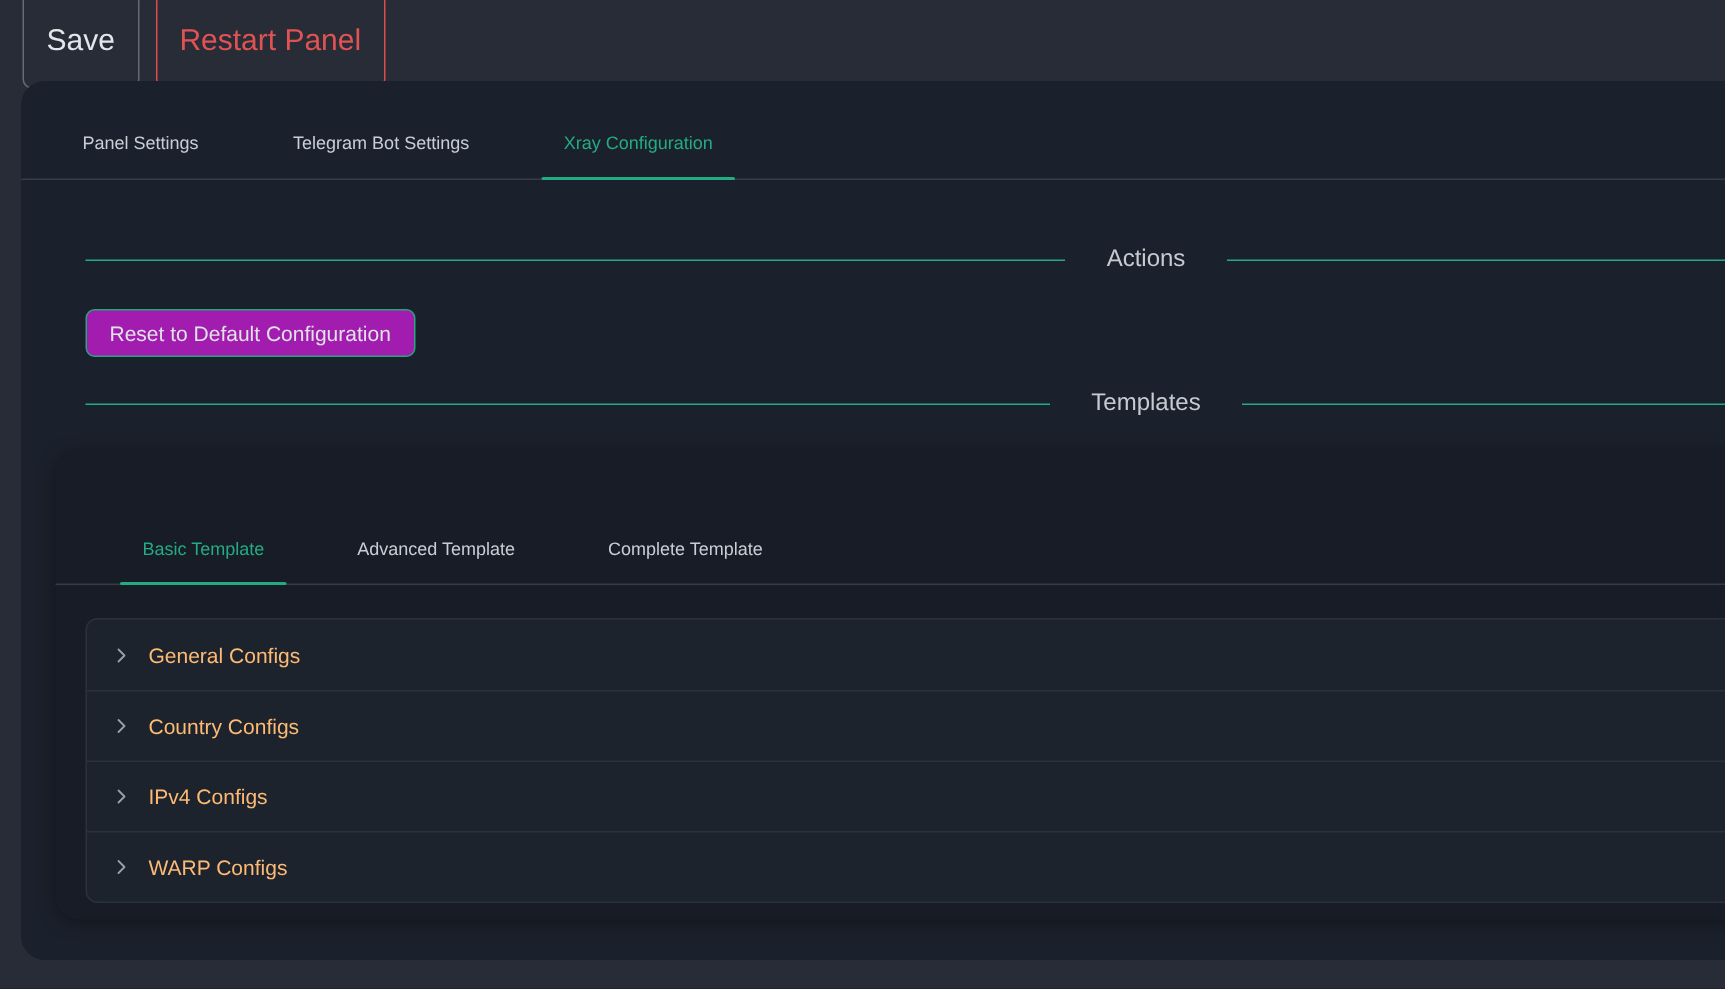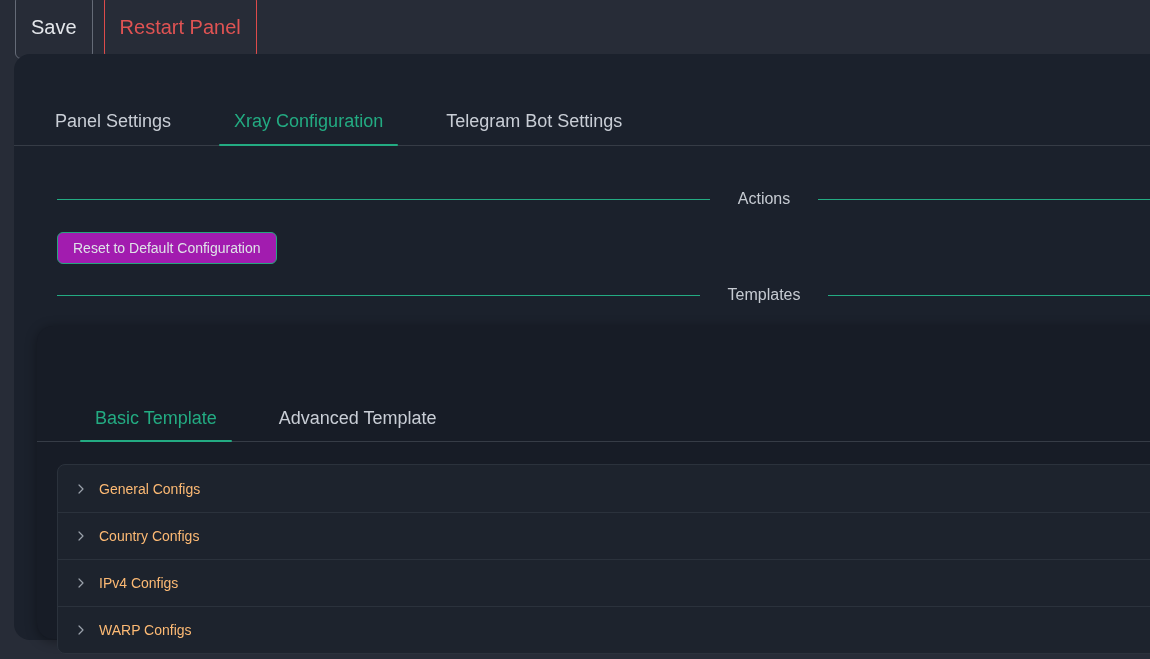--- a/index.html
+++ b/index.html
@@ -27,21 +27,21 @@
   .btn{font-size:20px;line-height:22px;padding:20px 15px;border-radius:6px;background:transparent;cursor:pointer;}
   .btn-save{border:1px solid #656b77;color:#e3e6ea;}
   .btn-restart{border:1px solid var(--danger);color:#e05353;text-align:right;}
   
   .main-card{
     position:absolute;left:14px;top:54px;width:1500px;height:586px;
     background:var(--card-bg);border-radius:16px;
   }
   
   .tabs{display:flex;gap:33px;padding:30px 0 0 26px;border-bottom:1px solid var(--line);}
-  .tab{position:relative;padding:0 15px 13px;font-size:18px;line-height:22px;color:var(--text);cursor:pointer;white-space:nowrap;margin-top:26px;}
+  .tab{position:relative;padding:0 15px 13px;font-size:12px;line-height:22px;color:var(--text);cursor:pointer;white-space:nowrap;}
   .tab.active{color:var(--accent);}
   .tab.active::after{content:"";position:absolute;left:0;right:0;bottom:-1px;height:2px;background:var(--accent);border-radius:1px;}
   
   .divider{display:flex;align-items:center;margin:43px 43px 0;font-size:16px;line-height:20px;color:var(--text-dim);}
   .divider-line{flex:1;height:1px;background:var(--accent);}
   .divider-label{margin:0 28px;white-space:nowrap;}
   .divider-templates{margin-top:21px;}
   
   .reset-row{margin:23px 0 0 43px;}
   .btn-reset{border:1px solid #27a67d;background:#a21caf;color:#dfe3e8;font-size:14px;line-height:22px;padding:4px 15px;border-radius:6px;cursor:pointer;}
@@ -67,22 +67,22 @@
 
 <div class="topbar">
   <button class="btn btn-save">Save</button>
   <button class="btn btn-restart">Restart Panel</button>
 </div>
 
 <div class="main-card">
 
   <div class="tabs">
     <div class="tab">Panel Settings</div>
+    <div class="tab">Telegram Bot Settings</div>
     <div class="tab active">Xray Configuration</div>
-    <div class="tab">Telegram Bot Settings</div>
   </div>
 
   <div class="divider">
     <span class="divider-line"></span>
     <span class="divider-label">Actions</span>
     <span class="divider-line"></span>
   </div>
 
   <div class="reset-row">
     <button class="btn-reset">Reset to Default Configuration</button>
@@ -92,20 +92,21 @@
     <span class="divider-line"></span>
     <span class="divider-label">Templates</span>
     <span class="divider-line"></span>
   </div>
 
   <div class="template-card">
 
     <div class="inner-tabs">
       <div class="tab active">Basic Template</div>
       <div class="tab">Advanced Template</div>
+      <div class="tab">Complete Template</div>
     </div>
 
     <div class="collapse">
       <div class="collapse-item">
         <svg class="chevron" viewBox="0 0 24 24" fill="none" stroke="currentColor" stroke-width="2.4" stroke-linecap="round" stroke-linejoin="round">
             <path d="M8 4l8 8-8 8"></path>
           </svg>
         <span class="collapse-label">General Configs</span>
       </div>
       <div class="collapse-item">

